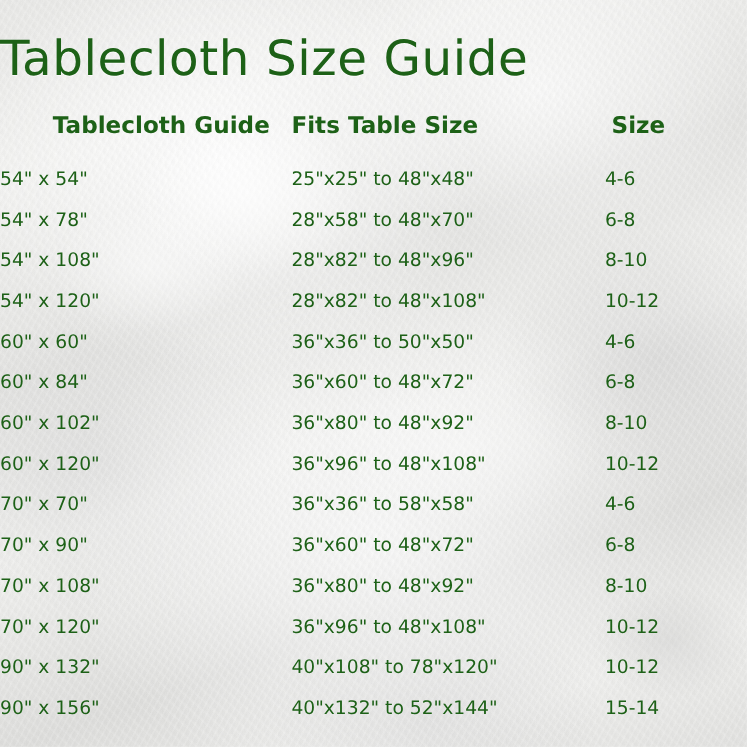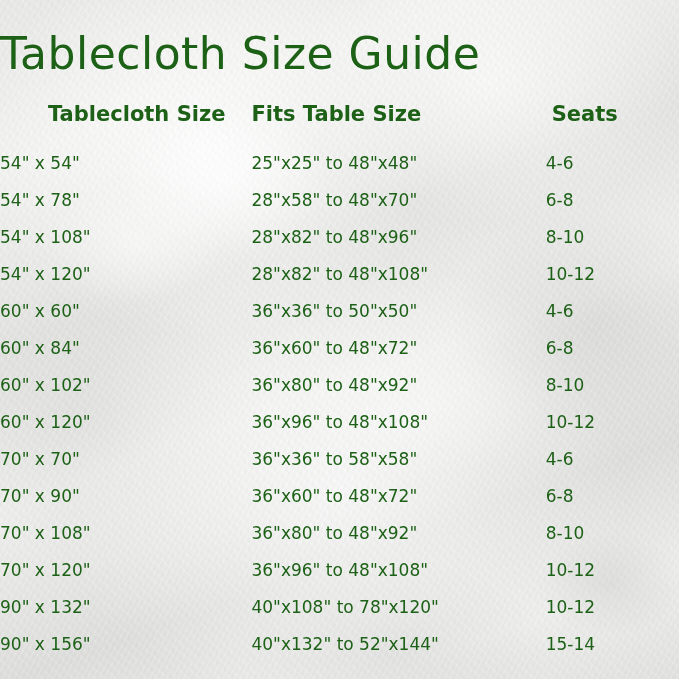--- a/index.html
+++ b/index.html
@@ -102,23 +102,23 @@
 <div class="page">
   <div class="grain"></div>
   <div class="sheen"></div>
 
   <div class="content">
     <h1 class="title">Tablecloth Size Guide</h1>
 
     <table class="size-table">
       <thead>
         <tr class="hdr-row">
-          <th class="col-0">Tablecloth Size</th>
+          <th class="col-0">Tablecloth Guide</th>
           <th class="col-1">Fits Table Size</th>
-          <th class="col-2">Seats</th>
+          <th class="col-2">Size</th>
         </tr>
       </thead>
       <tbody>
         <tr>
           <td class="col-0">54" x 54"</td>
           <td class="col-1">25"x25" to 48"x48"</td>
           <td class="col-2">4-6</td>
         </tr>
         <tr>
           <td class="col-0">54" x 78"</td>

